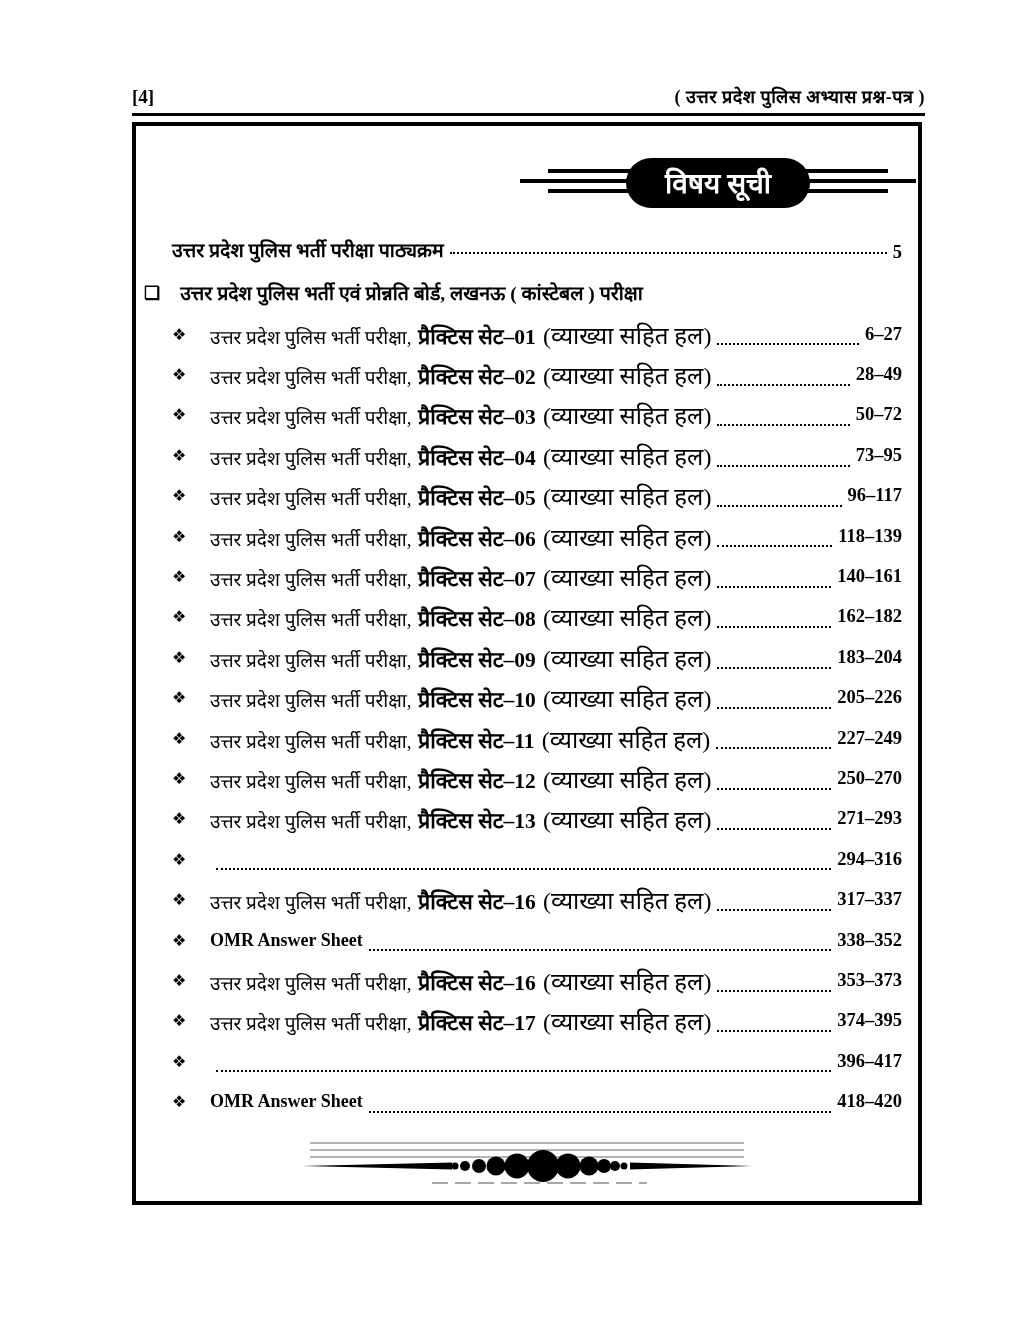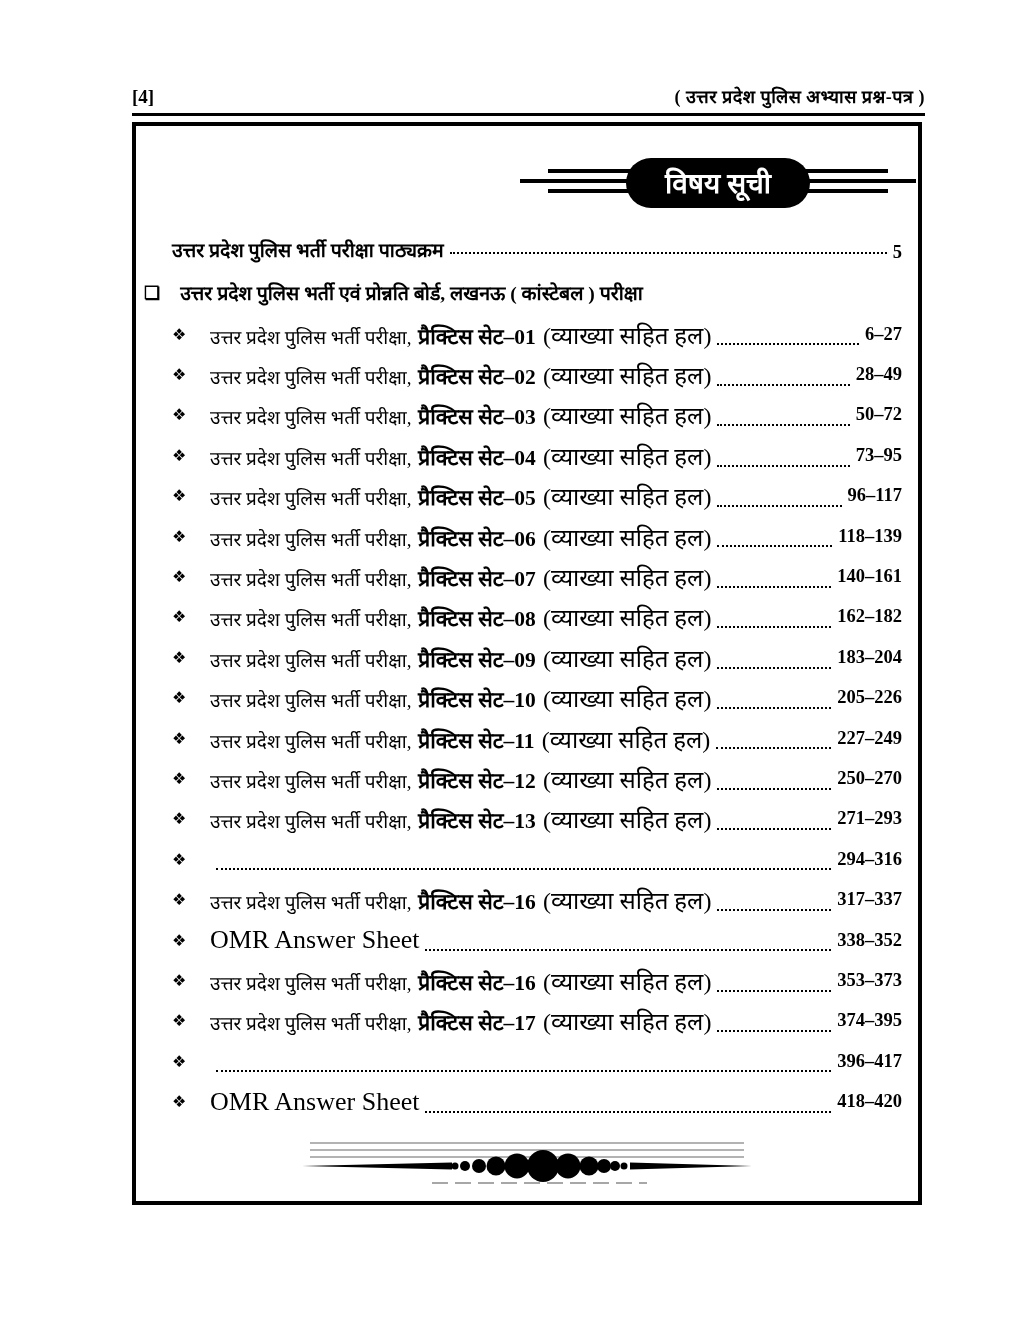--- a/index.html
+++ b/index.html
@@ -38,21 +38,21 @@
   .toc-list { margin-top:8px; }
   .toc-row {
     height:40.4px; display:flex; align-items:center;
     padding:0 16px 0 36px; white-space:nowrap;
   }
   .bullet { width:38px; font-size:16px; flex:0 0 auto; }
   .row-text { flex:0 0 auto; }
   .seg-prefix { font-size:19px;margin-top:40px; }
   .seg-set    { font-size:21.5px; font-weight:bold; margin-left:0.30em; }
   .seg-suffix { font-size:24px; margin-left:0.30em; }
-  .omr-title  { font-size:26px; font-weight:normal; }
+  .omr-title  { font-size:18px; font-weight:bold; }
   .leader {
     flex:1 1 auto; min-width:30px;
     border-bottom:2.5px dotted #000;
     margin:0 6px; align-self:flex-end; margin-bottom:9px;
   }
   .pages { font-weight:bold; font-size:18.5px; flex:0 0 auto; }
 
   .divider-wrap { margin-top:16px; display:flex; justify-content:center; }
 </style>
 </head>

